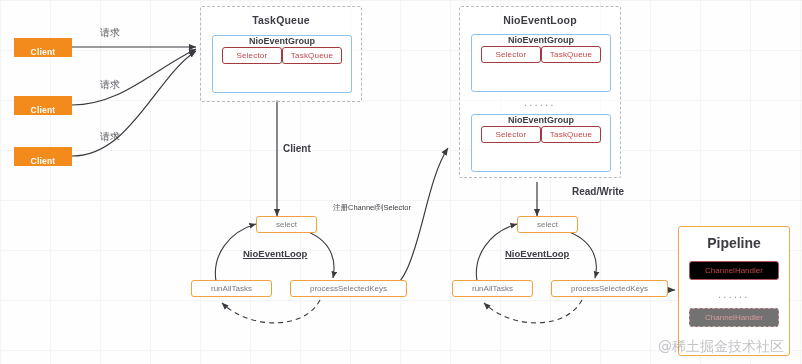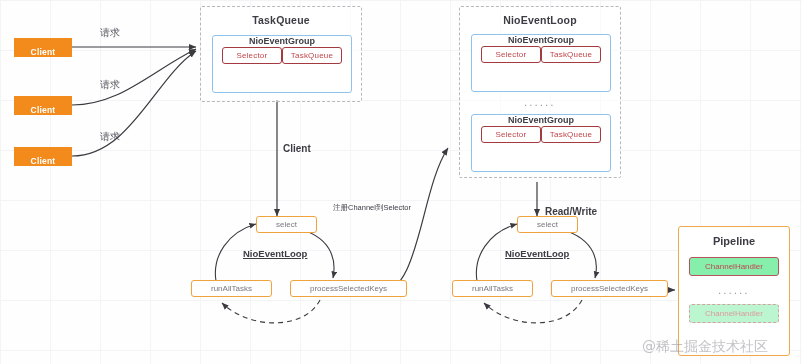--- a/index.html
+++ b/index.html
@@ -138,47 +138,48 @@
 
   
   .pipeline-box {
     position: absolute;
     border: 1.5px solid #efa94a;
     border-radius: 3px;
     background: #ffffff;
   }
   .pipeline-title {
     text-align: center;
-    font-size: 11px;
+    font-size: 14px;
     font-weight: bold;
     color: #3c3c44;
     margin-top: 8px;
   }
   .handler-chip {
     border: 1.3px solid #b5545a;
     border-radius: 3px;
-    background: #86efac;
+    background: #000000;
     color: #c0474c;
     font-size: 8px;
     text-align: center;
     padding: 4px 0;
     margin: 10px 10px 0 10px;
   }
   .handler-chip.dashed {
     border-style: dashed;
     opacity: .55;
   }
 
   
   .watermark {
     position: absolute;
     font-size: 14px;
     color: rgba(120,120,128,0.45);
     font-family: "DejaVu Sans", sans-serif;
     white-space: nowrap;
+    margin-left: 16px;
   }
 </style>
 </head>
 <body>
 
 <div id="canvas">
 
   <svg id="edges" viewBox="0 0 802 364" xmlns="http://www.w3.org/2000/svg">
     <defs>
       <marker id="arw" markerWidth="7" markerHeight="7" refX="6" refY="3" orient="auto" markerUnits="strokeWidth">
@@ -257,21 +258,21 @@
         <div class="red-chip">Selector</div>
         <div class="red-chip">TaskQueue</div>
       </div>
     </div>
   </div>
 
   <div class="edge-label bold" style="left:283px; top:143px;">Client</div>
 
   <div class="edge-label cjk" style="left:333px; top:203px;">注册Channel到Selector</div>
 
-  <div class="edge-label bold" style="left:545px; top:186px;margin-top:20px;">Read/Write</div>
+  <div class="edge-label bold" style="left:572px; top:186px;">Read/Write</div>
 
   <div class="loop-node" style="left:256px; top:216px;">
     <span>select</span>
   </div>
   <div class="loop-title" style="left:243px; top:248px;">NioEventLoop</div>
   <div class="loop-node" style="left:290px; top:280px;">
     <span>processSelectedKeys</span>
   </div>
   <div class="loop-node" style="left:191px; top:280px;">
     <span>runAllTasks</span>

